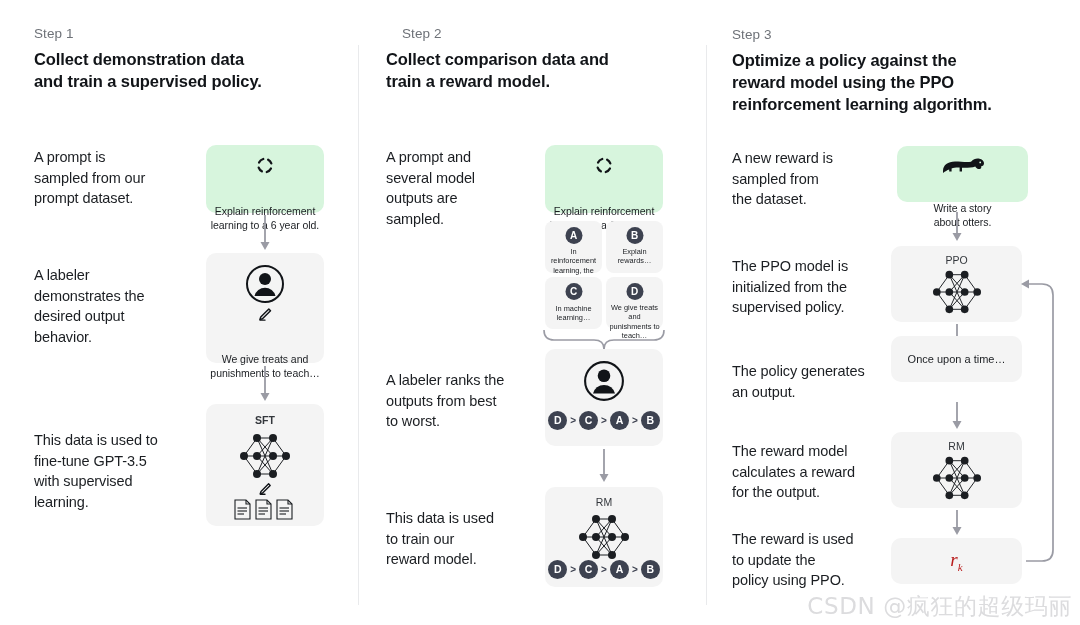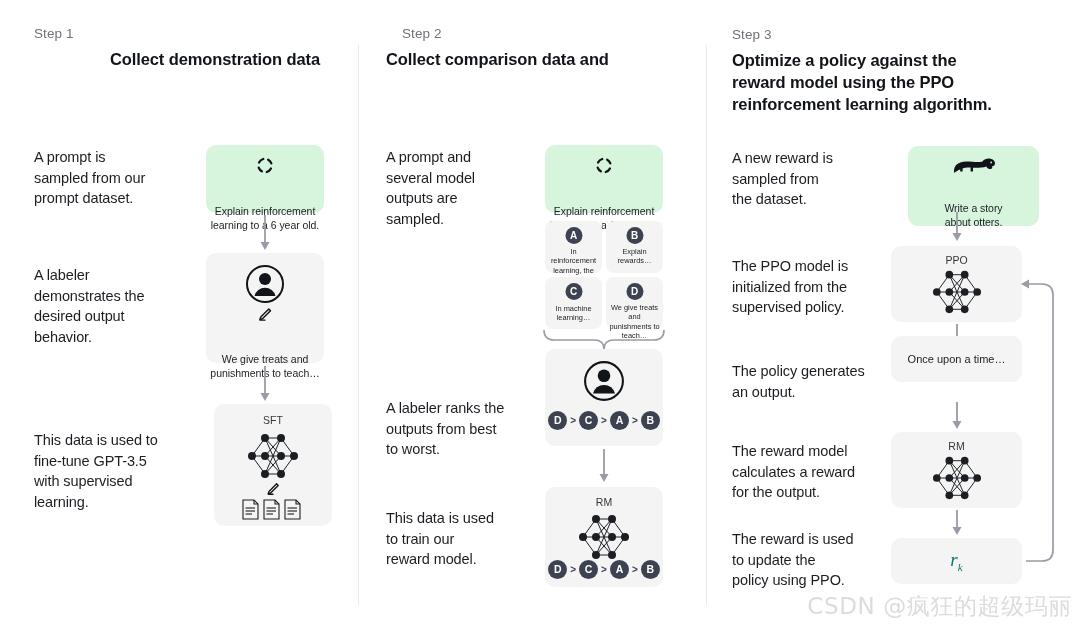--- a/index.html
+++ b/index.html
@@ -63,21 +63,21 @@
     text-align:center;
     font-size:10.5px;color:#33373c;
   }
   .panel .body-txt{
     position:absolute;left:0;right:0;
     text-align:center;font-size:11px;color:#1b1e22;
   }
   .panel .rk{
     position:absolute;left:0;right:0;text-align:center;
     font-family:"Liberation Serif","DejaVu Serif",serif;
-    font-style:italic;font-size:19px;color:#0f766e;
+    font-style:italic;font-size:19px;color:#b91c1c;
   }
   .panel .rk sub{font-size:11px;font-style:italic;}
 
   
   .opt{
     position:absolute;background:#f4f4f4;border-radius:8px;
     box-sizing:border-box;
   }
   .opt .badge{
     position:absolute;left:50%;transform:translateX(-50%);
@@ -121,22 +121,23 @@
 
 <div class="board">
 
   <div class="divider div1"></div>
   <div class="divider div2"></div>
 
   <div class="col col1">
 
     <div class="step-label" style="left:34px;top:26px;">Step 1</div>
 
-    <div class="step-title" style="left:20px;top:49px;width:300px;text-align:right;">
+    <div class="step-title" style="left:34px;top:49px;width:300px;">
       <div>Collect demonstration data</div>
+      <div>and train a supervised policy.</div>
     </div>
 
     <div class="desc" style="left:34px;top:147px;width:165px;white-space:pre-line;">A prompt is
 sampled from our
 prompt dataset.</div>
 
     <div class="desc" style="left:34px;top:265px;width:170px;white-space:pre-line;">A labeler
 demonstrates the
 desired output
 behavior.</div>
@@ -192,21 +193,21 @@
 
     <div class="arrow" style="left:258px;top:366px;">
       <svg width="14" height="36">
           <g stroke="#9a9ba4" stroke-width="1.8" fill="none">
         <line x1="7" y1="0" x2="7" y2="28"></line>
           </g>
         <polygon points="7,35 2.5,27 11.5,27" fill="#9a9ba4"></polygon>
       </svg>
     </div>
 
-    <div class="panel" style="left:214px;top:404px;width:118px;height:122px;">
+    <div class="panel" style="left:206px;top:404px;width:118px;height:122px;font-weight:bold;">
       <div class="tag" style="top:10px;">SFT</div>
       <div class="icon-wrap" style="top:26px;">
         <svg width="62" height="52" viewBox="0 0 62 52">
           <g stroke="#1b1e22" stroke-width="1" fill="none">
             <line x1="10" y1="26" x2="23" y2="8"></line>
               <line x1="10" y1="26" x2="23" y2="26"></line>
               <line x1="10" y1="26" x2="23" y2="44"></line>
             <line x1="23" y1="8" x2="39" y2="8"></line>
               <line x1="23" y1="8" x2="39" y2="26"></line>
               <line x1="23" y1="8" x2="39" y2="44"></line>
@@ -263,28 +264,29 @@
       </div>
     </div>
   </div>
 
   <div class="col col2">
 
     <div class="step-label" style="left:44px;top:26px;">Step 2</div>
 
     <div class="step-title" style="left:28px;top:49px;width:300px;">
       <div>Collect comparison data and</div>
+      <div>train a reward model.</div>
     </div>
 
     <div class="desc" style="left:28px;top:147px;width:160px;white-space:pre-line;">A prompt and
 several model
 outputs are
 sampled.</div>
 
-    <div class="desc" style="left:28px;top:370px;width:165px;white-space:pre-line;margin-top:28px;">A labeler ranks the
+    <div class="desc" style="left:28px;top:370px;width:165px;white-space:pre-line;">A labeler ranks the
 outputs from best
 to worst.</div>
 
     <div class="desc" style="left:28px;top:508px;width:160px;white-space:pre-line;">This data is used
 to train our
 reward model.</div>
 
     <div class="panel green" style="left:187px;top:145px;width:118px;height:68px;">
       <div class="icon-wrap" style="top:10px;">
         <svg width="21" height="21" viewBox="0 0 24 24">
@@ -428,21 +430,21 @@
 an output.</div>
 
     <div class="desc" style="left:26px;top:441px;width:170px;white-space:pre-line;">The reward model
 calculates a reward
 for the output.</div>
 
     <div class="desc" style="left:26px;top:529px;width:165px;white-space:pre-line;">The reward is used
 to update the
 policy using PPO.</div>
 
-    <div class="panel green" style="left:202px;top:146px;width:131px;height:80px;">
+    <div class="panel green" style="left:191px;top:146px;width:131px;height:56px;">
       <div class="icon-wrap" style="top:9px;">
         <svg width="46" height="20" viewBox="0 0 46 20">
           <path d="M3 16 C3 10 8 6.5 15 6.5 C21 6.5 26 7.5 31 6.8
                    C33.5 4 36.5 3.2 39.5 3.8 C42 4.3 43.8 6 44 8
                    C44.2 10 42.8 11.3 41 11.4 C41.6 12.4 41.2 13.6 40 13.9
                    C38 14.4 36 13 35.3 11.4 C32 12.6 27 13 22 12.8
                    L22 16.5 L19.6 16.5 L19.6 12.6 C16 12.5 13.5 12.8 11.6 13.6
                    L11.6 16.5 L9.2 16.5 L9.2 14.6 C7 15.3 5.3 16.5 3 18 Z" fill="#111418"></path>
           <circle cx="40.2" cy="7.4" r="0.9" fill="#d7f5dd"></circle>
         </svg>

